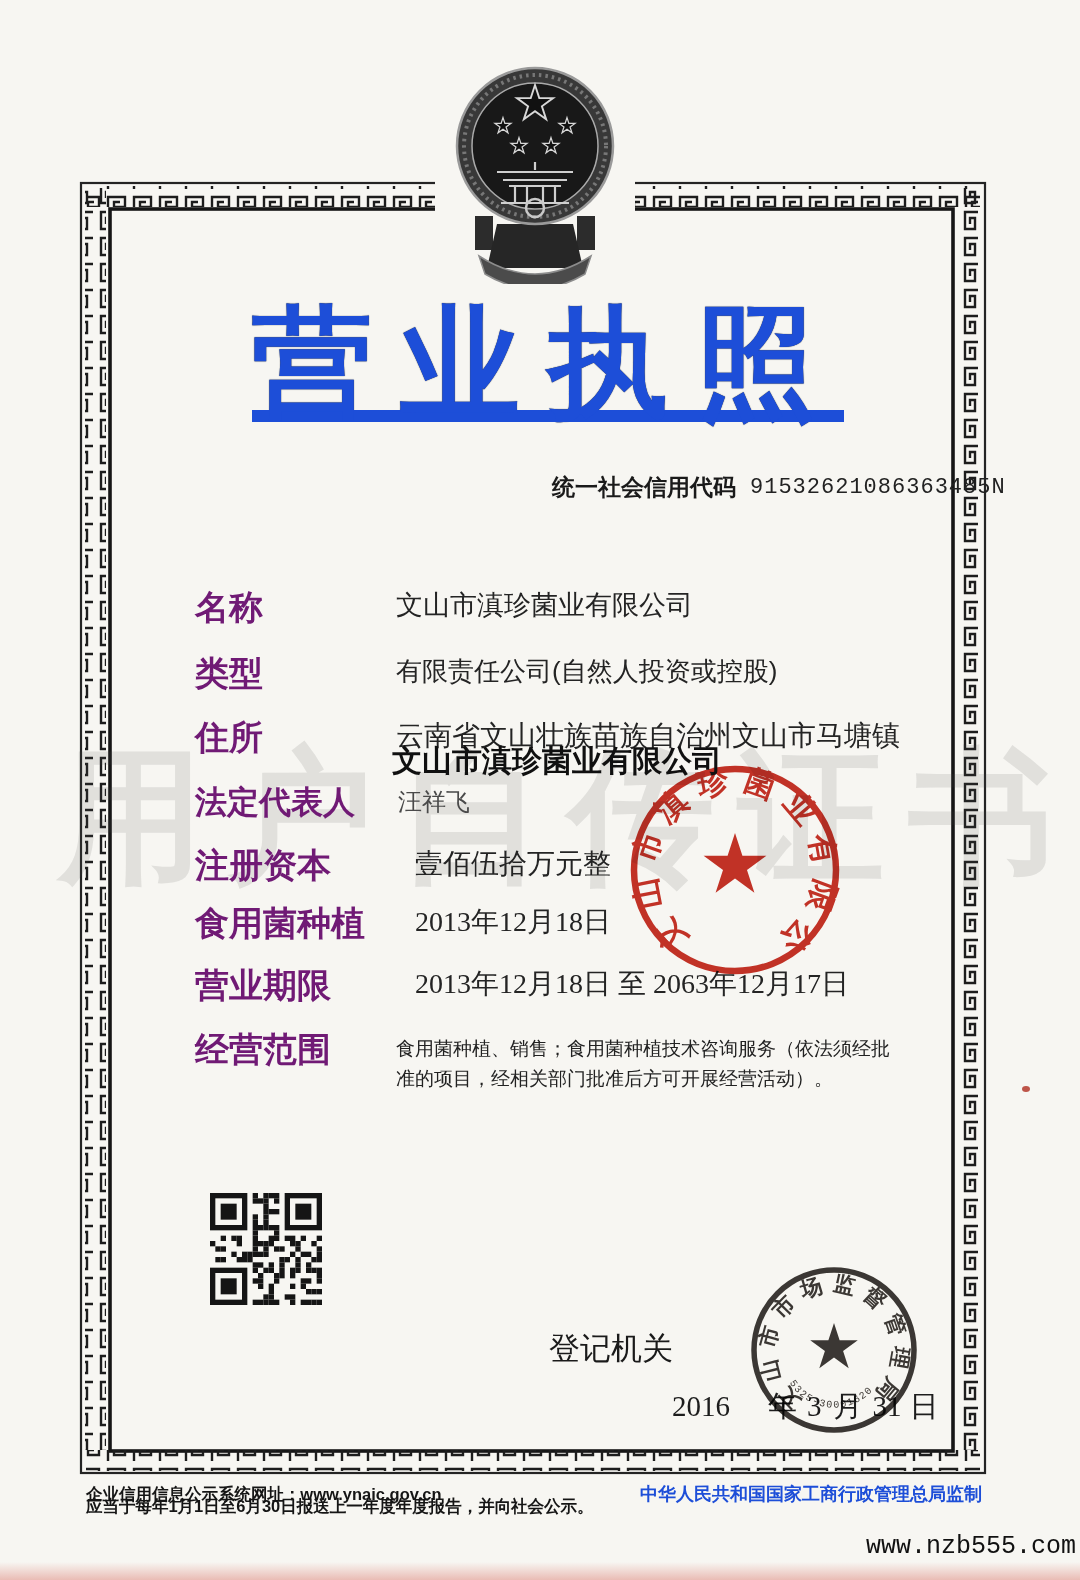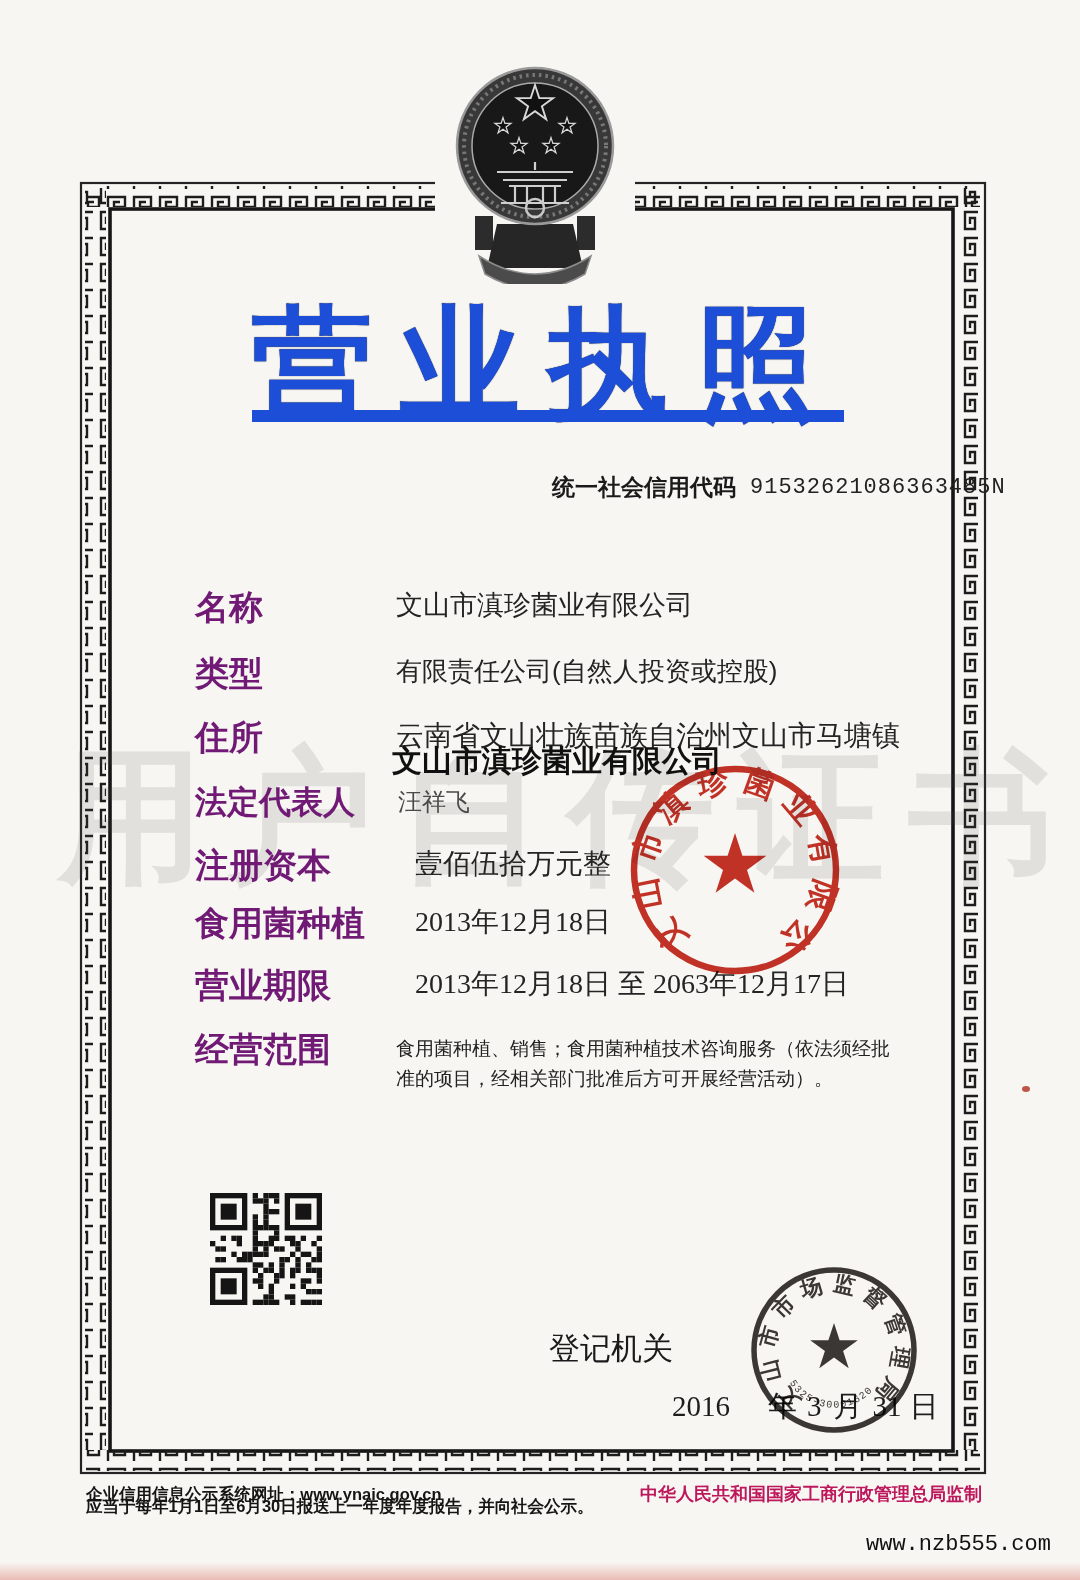--- a/index.html
+++ b/index.html
@@ -58,22 +58,22 @@
             font-family:"Liberation Serif",serif;color:#1d1d1d;}
   .reg-date span{display:inline-block;}
   
   #company-seal{position:absolute;left:625px;top:760px;z-index:6;mix-blend-mode:multiply;opacity:.95;}
   #authority-seal{position:absolute;left:746px;top:1262px;z-index:6;mix-blend-mode:multiply;opacity:.93;}
   
   #qr-svg{position:absolute;left:210px;top:1193px;z-index:4;}
   
   .footer-left-1{left:86px;top:1486px;z-index:4;font-size:17px;font-weight:bold;color:#151515;transform:scaleX(.97);transform-origin:left;}
   .footer-left-2{left:86px;top:1498px;z-index:5;font-size:17px;font-weight:bold;color:#151515;transform:scaleX(.97);transform-origin:left;}
-  .footer-right{left:640px;top:1485px;z-index:4;font-size:18px;font-weight:bold;color:#be185d;}
-  .site-watermark{left:866px;top:1534px;z-index:7;font-size:22px;
+  .footer-right{left:640px;top:1485px;z-index:4;font-size:18px;font-weight:bold;color:#1d4ed8;}
+  .site-watermark{left:866px;top:1534px;z-index:7;font-size:25px;
                   font-family:"Liberation Mono",monospace;color:#111;}
   
   .red-speck{position:absolute;left:1022px;top:1086px;width:8px;height:6px;border-radius:50%;
              background:rgba(175,45,30,.8);z-index:3;}
   .bottom-tint{position:absolute;left:0;bottom:0;width:1080px;height:18px;z-index:8;
                background:linear-gradient(to bottom,rgba(226,150,140,0),rgba(222,140,130,.55));}
 </style>
 </head>
 <body>
 

